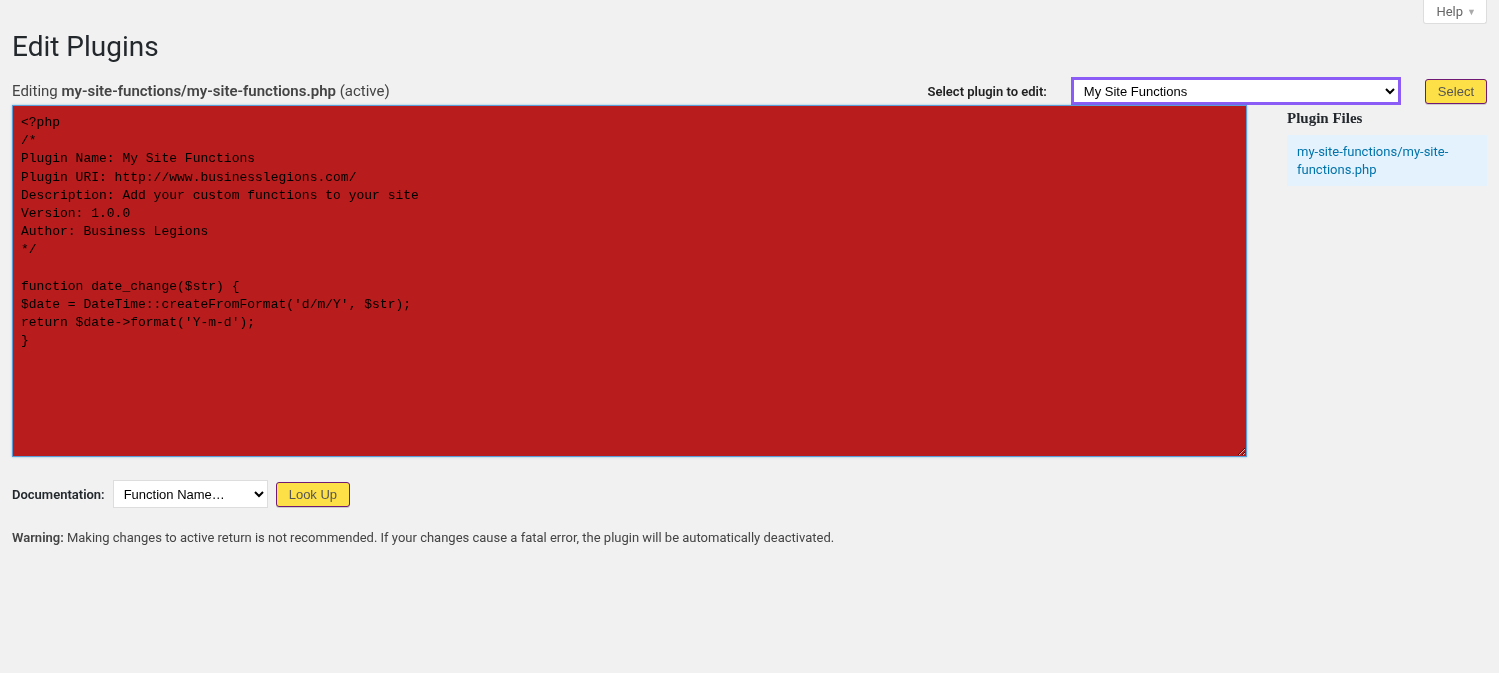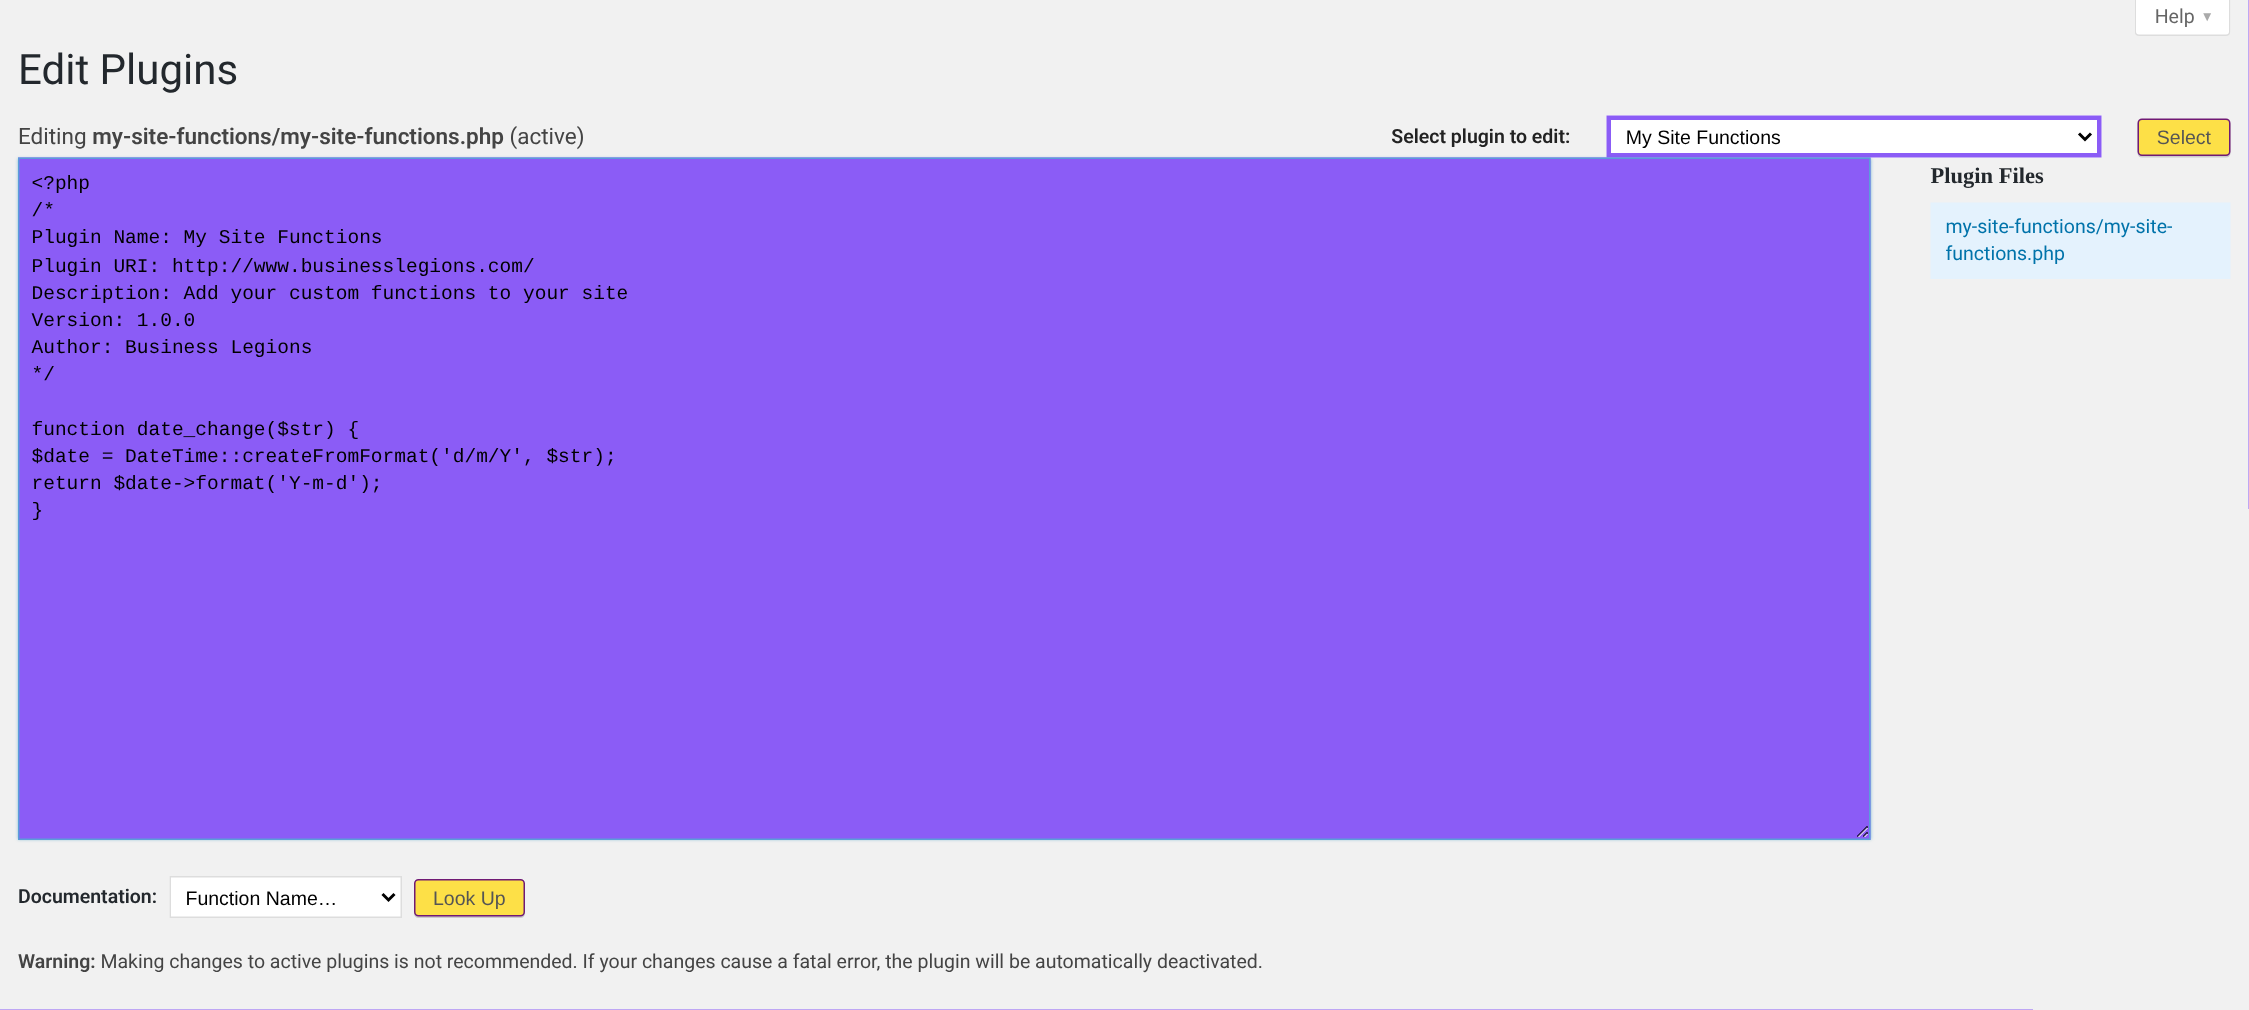--- a/index.html
+++ b/index.html
@@ -76,28 +76,28 @@
     box-shadow: 0 1px 0 #ccc;
   }
   .main-cols {
     display: flex;
     gap: 40px;
     align-items: flex-start;
   }
   .editor-col { flex: 1; min-width: 0; }
   textarea.code-editor {
     width: 100%;
-    height: 455px;
+    height: 352px;
     font-family: Consolas, Monaco, "Courier New", monospace;
     font-size: 13px;
     line-height: 1.4;
     padding: 8px;
     border: 1px solid #5b9dd9;
     box-shadow: 0 0 2px rgba(30,140,190,.5);
-    background: #8b5cf6;
+    background: #b91c1c;
     resize: both;
     outline: none;
     white-space: pre;
     overflow: auto;
   }
   .files-col {
     width: 200px;
     flex-shrink: 0;
   }
   .files-col h3 {
@@ -184,21 +184,21 @@
 
     <div class="doc-row">
       <label>Documentation:</label>
       <select class="doc-select">
         <option>Function Name…</option>
       </select>
       <button class="btn">Look Up</button>
     </div>
 
     <p class="warning-line">
-      <strong>Warning:</strong><span> Making changes to active plugins is not recommended. If your changes cause a fatal error, the plugin will be automatically deactivated.</span>
+      <strong>Warning:</strong><span> Making changes to active return is not recommended. If your changes cause a fatal error, the plugin will be automatically deactivated.</span>
     </p>
 
     
   </div>
 
   <div class="files-col">
     <h3>Plugin Files</h3>
     <div class="file-item">
       <a href="#">my-site-functions/my-site-functions.php</a>
     </div>

